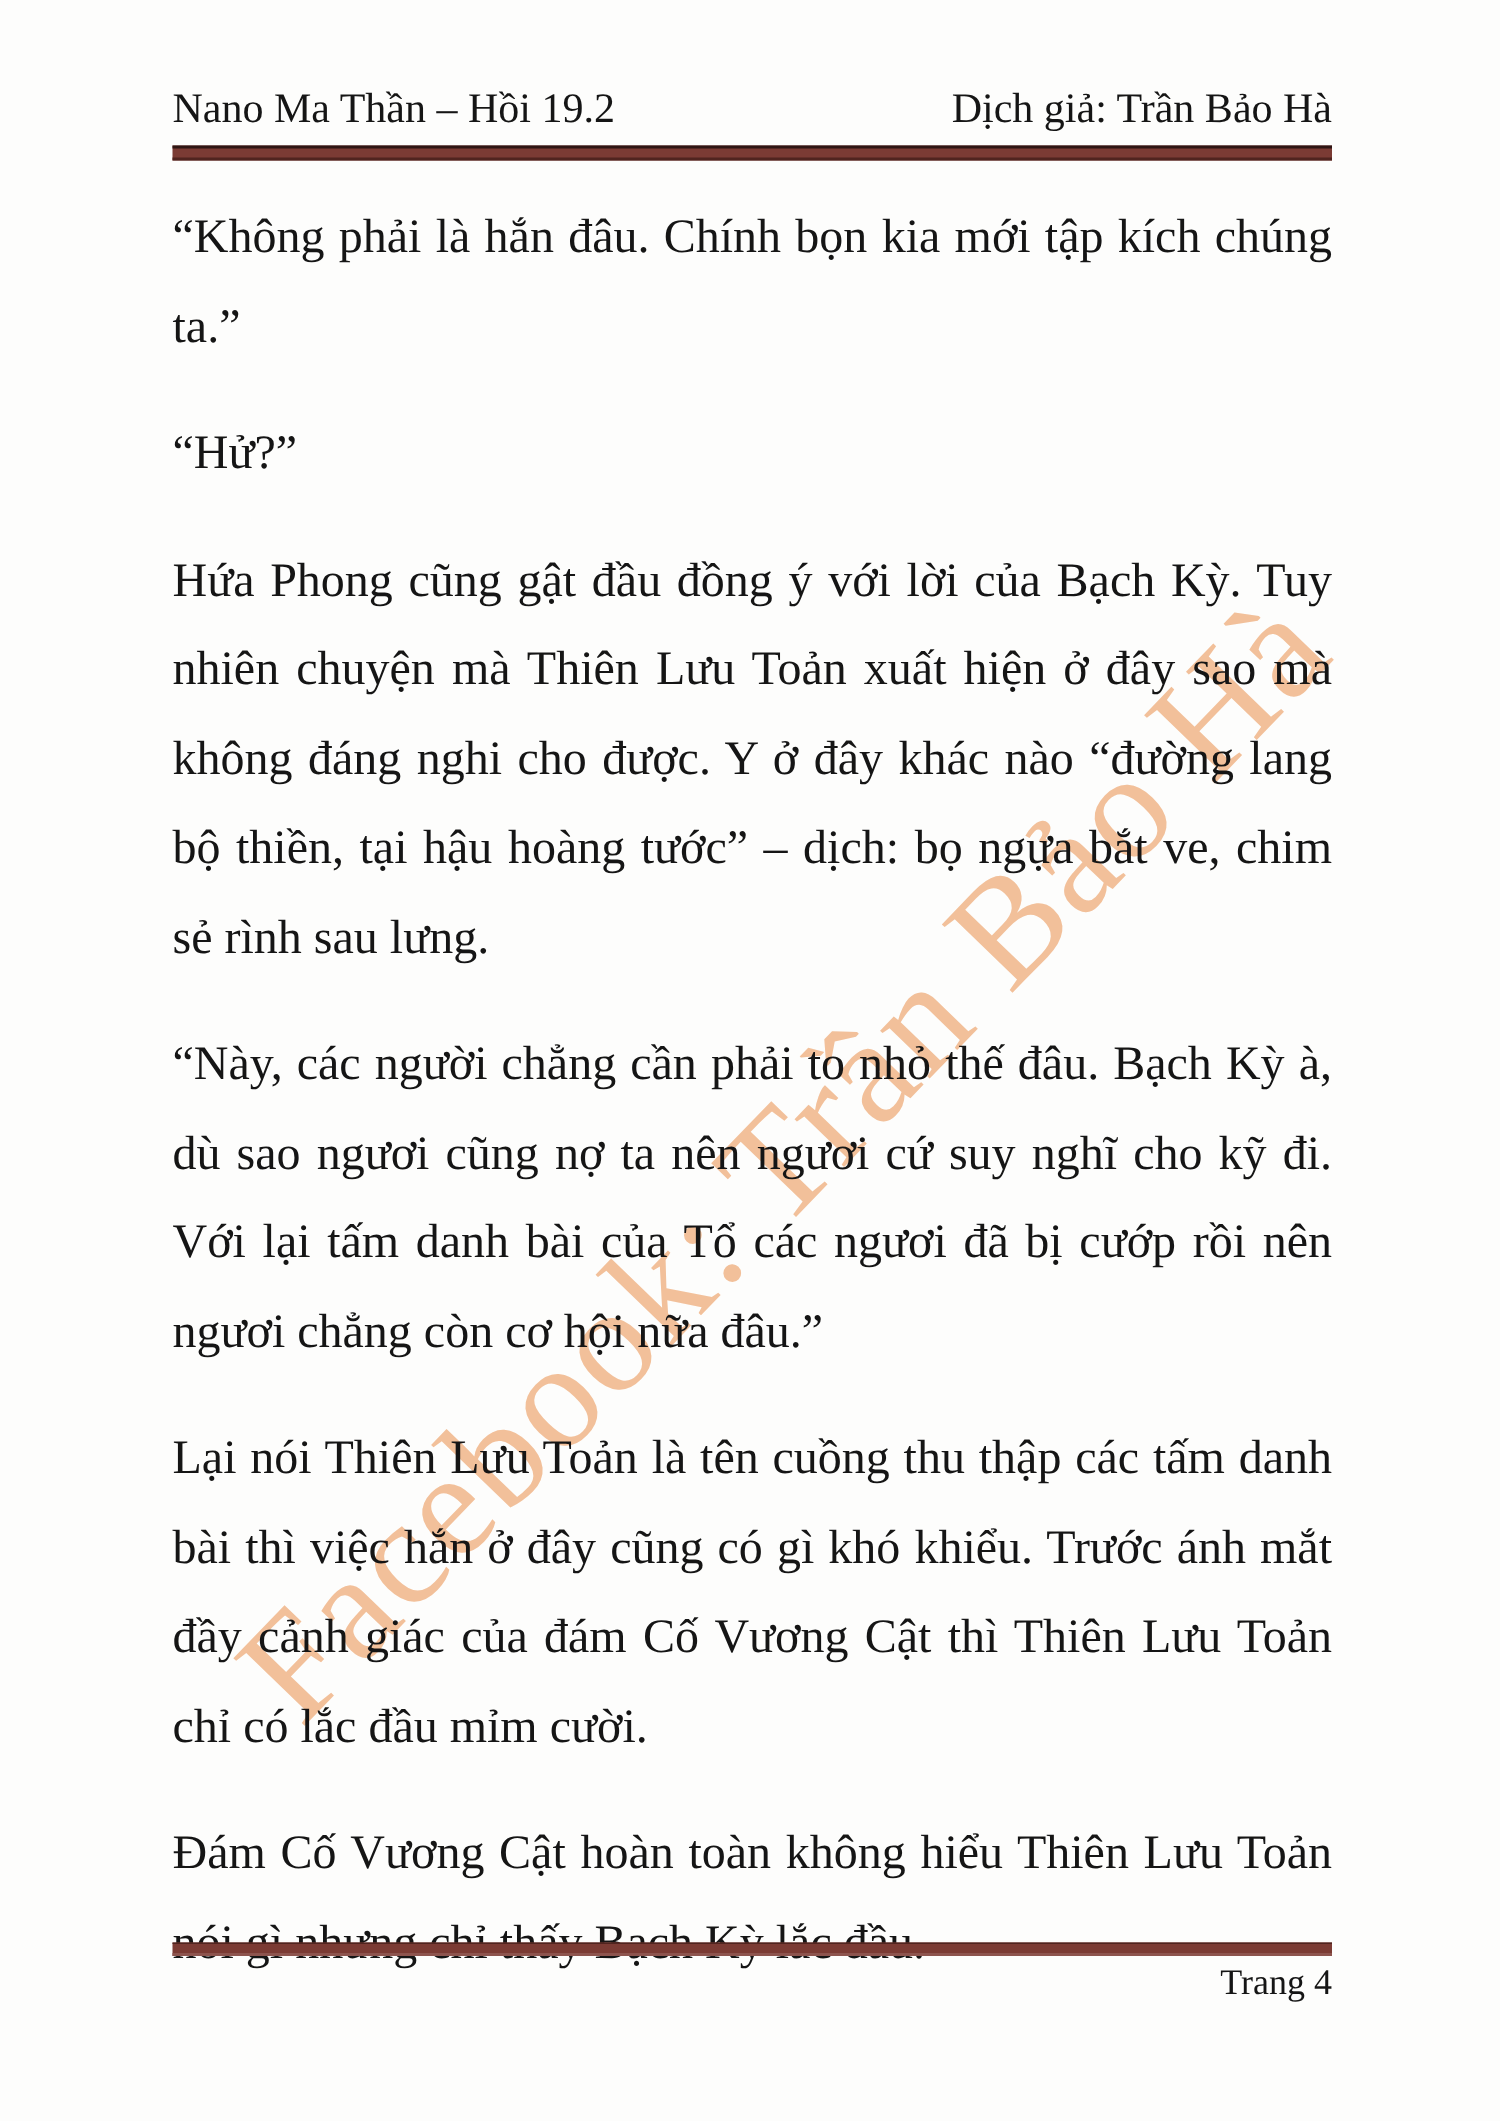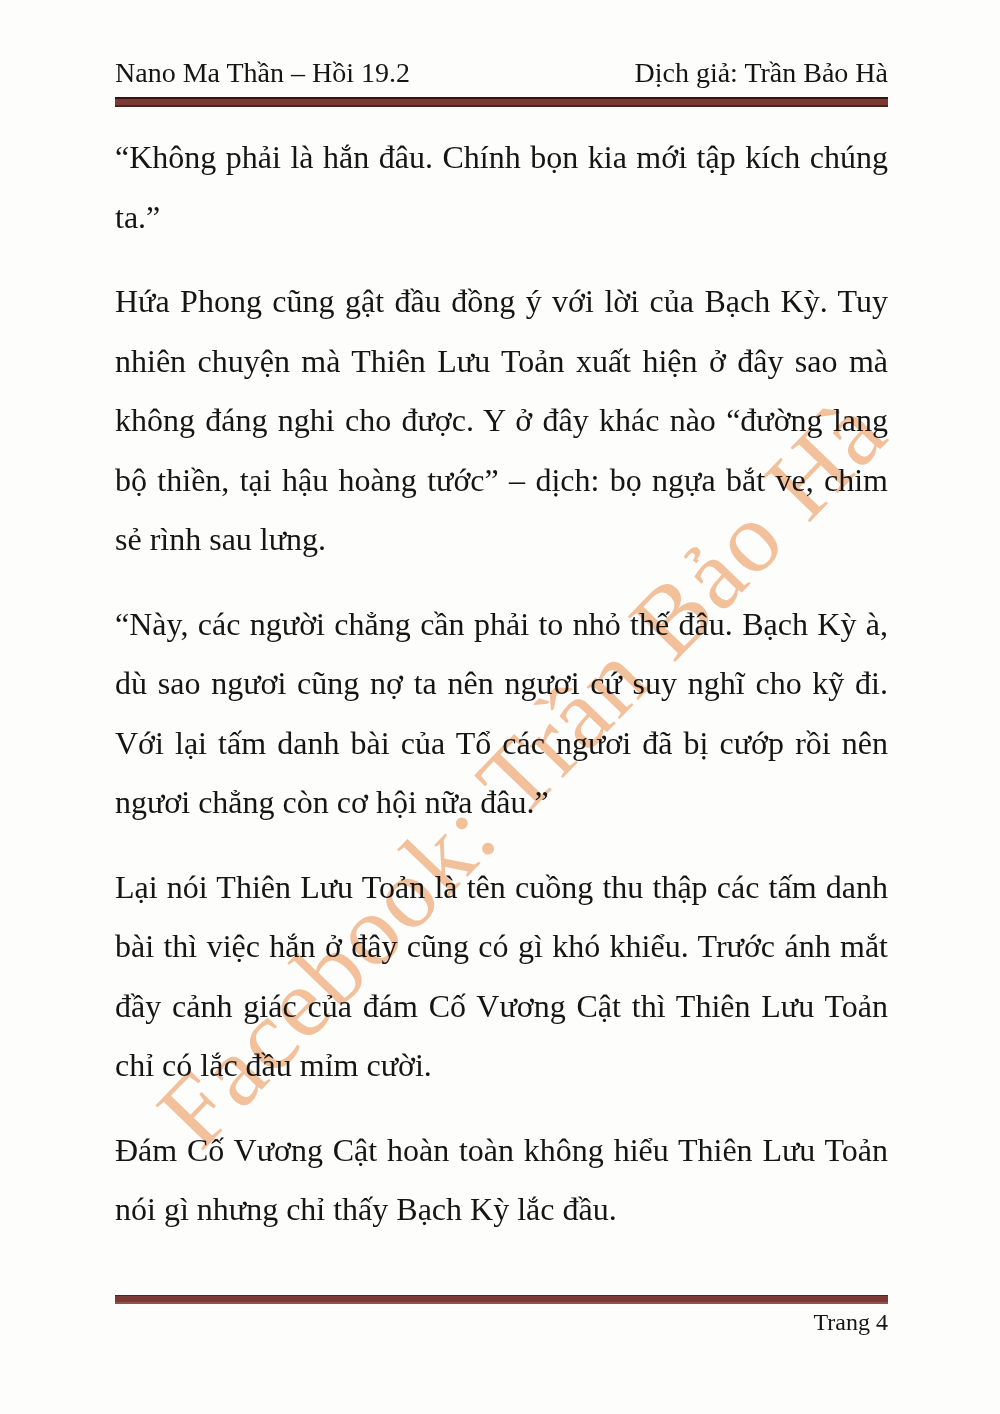--- a/index.html
+++ b/index.html
@@ -93,20 +93,21 @@
   <div class="header">
     <div class="header-row">
       <span>Nano Ma Thần – Hồi 19.2</span>
       <span>Dịch giả: Trần Bảo Hà</span>
     </div>
     <div class="rule"></div>
   </div>
 
   <div class="content">
     <p>“Không phải là hắn đâu. Chính bọn kia mới tập kích chúng ta.”</p>
+    <p>“Hử?”</p>
     <p>Hứa Phong cũng gật đầu đồng ý với lời của Bạch Kỳ. Tuy nhiên chuyện mà Thiên Lưu Toản xuất hiện ở đây sao mà không đáng nghi cho được. Y ở đây khác nào “đường lang bộ thiền, tại hậu hoàng tước” – dịch: bọ ngựa bắt ve, chim sẻ rình sau lưng.</p>
     <p>“Này, các người chẳng cần phải to nhỏ thế đâu. Bạch Kỳ à, dù sao ngươi cũng nợ ta nên ngươi cứ suy nghĩ cho kỹ đi. Với lại tấm danh bài của Tổ các ngươi đã bị cướp rồi nên ngươi chẳng còn cơ hội nữa đâu.”</p>
     <p>Lại nói Thiên Lưu Toản là tên cuồng thu thập các tấm danh bài thì việc hắn ở đây cũng có gì khó khiểu. Trước ánh mắt đầy cảnh giác của đám Cố Vương Cật thì Thiên Lưu Toản chỉ có lắc đầu mỉm cười.</p>
     <p>Đám Cố Vương Cật hoàn toàn không hiểu Thiên Lưu Toản nói gì nhưng chỉ thấy Bạch Kỳ lắc đầu.</p>
   </div>
 
   <div class="footer">
     <div class="rule"></div>
     <div class="page-number">Trang 4</div>
   </div>

